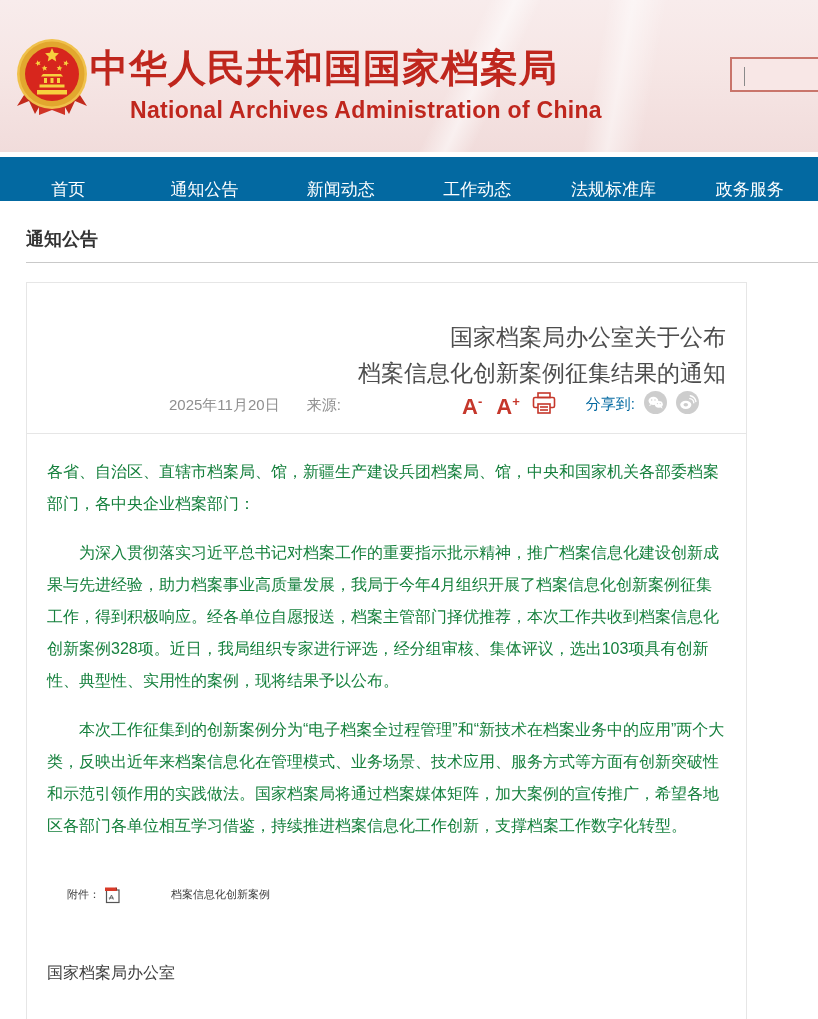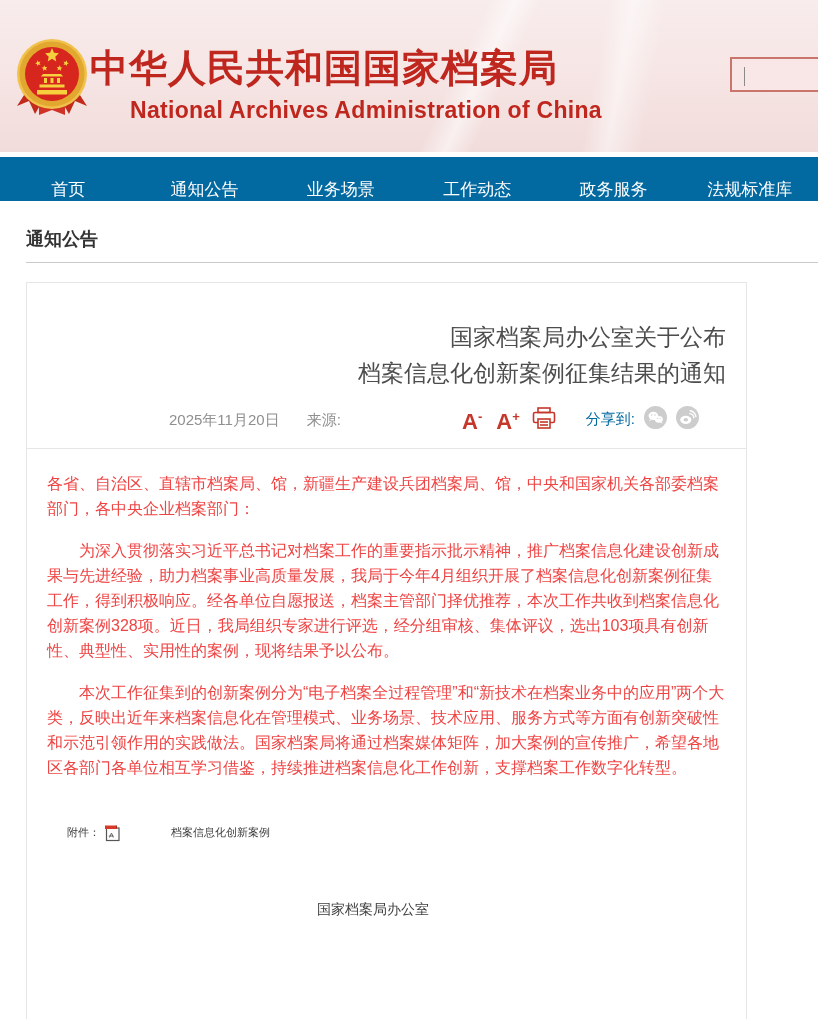--- a/index.html
+++ b/index.html
@@ -32,44 +32,44 @@
 
   
   .section-head { margin:26px 0 0 26px; font-size:18px; font-weight:bold; color:#333; }
   .section-divider { margin:11px 0 0 26px; width:792px; border-top:1px solid #c9c9c9; }
 
   
   .article-card { margin:19px 0 0 26px; width:721px; height:742px;
     border:1px solid #e6e6e6; border-bottom:none; background:#fff;
     padding:36px 20px 0; overflow:hidden; }
   .article-title { text-align:right; font-size:23px; color:#4d4d4d; line-height:36px; }
-  .article-meta { margin-top:15px; display:flex; align-items:center;
+  .article-meta { display:flex; align-items:center;
     padding-left:122px; padding-right:27px; height:28px; }
   .meta-date, .meta-source { font-size:15px; color:#8f8f8f; }
   .meta-source { margin-left:27px; }
   .meta-tools { margin-left:auto; display:flex; align-items:center; }
   .fontsize-btn { color:#c5372b; font-weight:bold; font-size:22px; line-height:22px;
     cursor:pointer; margin-left:14px; }
   .fontsize-btn sup { font-size:13px; font-weight:bold; }
   .print-btn { margin-left:12px; cursor:pointer; display:flex; }
   .share-label { font-size:15px; color:#0369a1; margin-left:30px; }
   .share-btn { margin-left:9px; cursor:pointer; display:flex; }
   .meta-divider { margin:14px -20px 0 -20px; border-top:1px solid #e6e6e6; }
 
-  .article-body { padding:22px 0 0; font-size:16px; color:#ef4444; line-height:25px; }
+  .article-body { padding:22px 0 0; font-size:16px; color:#15803d; line-height:32px; }
   .article-body p { margin:0 0 17px; }
   .article-body p.indent { text-indent:2em; }
 
   .attachment { margin:45px 0 0 20px; display:flex; align-items:flex-start;
     font-size:11px; color:#3d3d3d; }
   .pdf-icon { margin:0 2px 0 4px; display:flex; position:relative; top:-1px; }
   .attachment-link { color:#3d3d3d; text-decoration:none; cursor:pointer;margin-left:48px; }
 
-  .signature { margin-top:58px; padding-right:27px; text-align:center;
-    font-size:14px; color:#3d3d3d; }
+  .signature { margin-top:58px; padding-right:27px; text-align:left;
+    font-size:16px; color:#3d3d3d; }
   .signature-date { margin-top:19px; }
 </style>
 </head>
 <body>
 
 <div class="page">
 
   <div class="header">
     <a class="logo-link">
       <span>
@@ -103,24 +103,24 @@
     </div>
     <div class="search-box">
       <input class="search-input" type="text" value="" style="">
       <span class="search-caret"></span>
     </div>
   </div>
 
   <div class="nav">
     <div class="nav-item">首页</div>
     <div class="nav-item">通知公告</div>
-    <div class="nav-item">业务场景</div>
+    <div class="nav-item">新闻动态</div>
     <div class="nav-item">工作动态</div>
+    <div class="nav-item">法规标准库</div>
     <div class="nav-item">政务服务</div>
-    <div class="nav-item">法规标准库</div>
   </div>
 
   <div class="section-head">通知公告</div>
   <div class="section-divider"></div>
 
   <div class="article-card">
 
     <div class="article-title">
       <div>国家档案局办公室关于公布</div>
       <div>档案信息化创新案例征集结果的通知</div>

